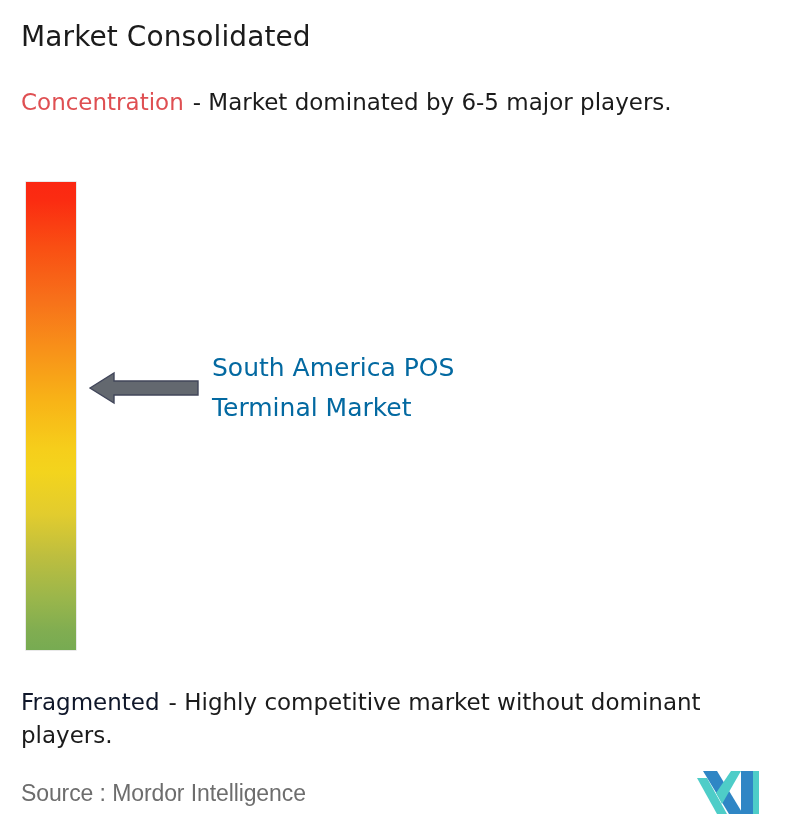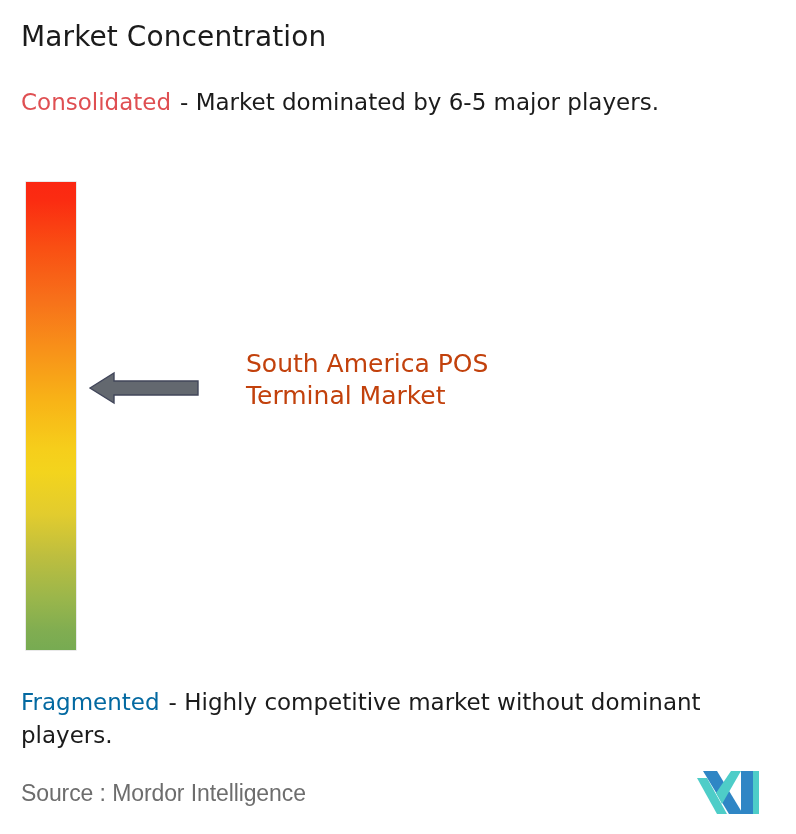--- a/index.html
+++ b/index.html
@@ -50,21 +50,21 @@
     top: 686px;
     width: 766px;
     font-size: 23px;
     line-height: 33px;
     color: #1b1b1b;
   }
   .kw-consolidated {
     color: #df4f52;
   }
   .kw-fragmented {
-    color: #0369a1;
+    color: #0f172a;
   }
   .kw-sep {
     display: inline-block;
     width: 9px;
   }
 
   
   .gradient-bar {
     position: absolute;
     left: 26px;
@@ -104,24 +104,23 @@
     height: 40px;
   }
   .arrow-svg {
     display: block;
   }
   .callout-label {
     position: absolute;
     left: 124px;
     top: 0px;
     font-size: 25px;
-    line-height: 32px;
-    color: #c2410c;
+    line-height: 40px;
+    color: #0369a1;
     white-space: pre-line;
-    margin-left: 34px;
   }
 
   
   .source-text {
     position: absolute;
     left: 21px;
     top: 778px;
     font-size: 23px;
     line-height: 30px;
     color: #6d6d6d;
@@ -136,24 +135,24 @@
     top: 768px;
     width: 62px;
     height: 46px;
   }
 </style>
 </head>
 <body>
 
 <div class="page">
 
-  <div class="title">Market Concentration</div>
+  <div class="title">Market Consolidated</div>
 
   <div class="legend-top">
-    <span class="kw-consolidated">Consolidated</span><span class="kw-sep"></span><span>- Market dominated by 6-5 major players.</span>
+    <span class="kw-consolidated">Concentration</span><span class="kw-sep"></span><span>- Market dominated by 6-5 major players.</span>
   </div>
 
   <div class="gradient-bar"></div>
 
   <div class="callout">
     <div class="arrow-wrap">
       <svg class="arrow-svg" width="112" height="40" viewBox="0 0 112 40" xmlns="http://www.w3.org/2000/svg">
         <polygon points="2,20 26,5 26,13 110,13 110,27 26,27 26,35" fill="#63686f" stroke="#41465a" stroke-width="1.4" stroke-linejoin="miter"></polygon>
       </svg>
     </div>

